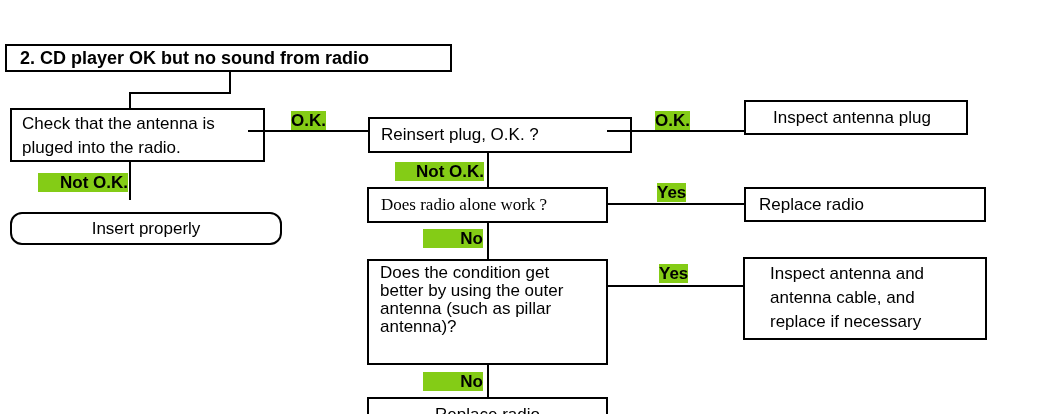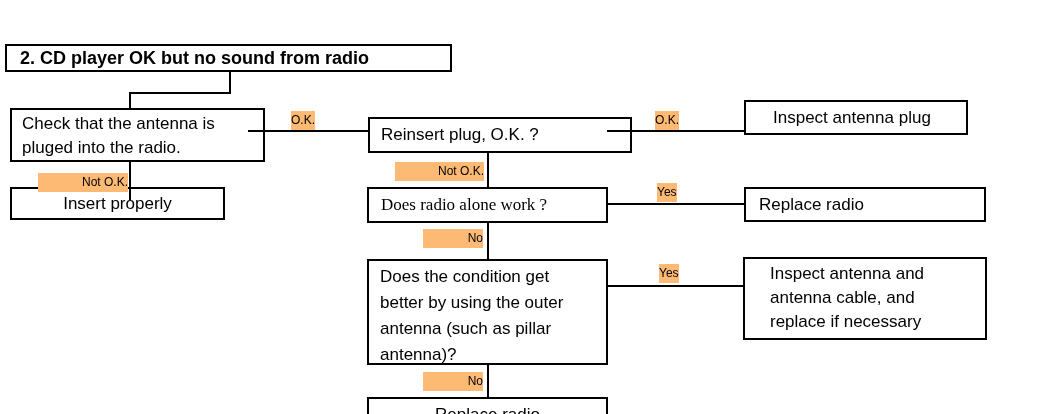--- a/index.html
+++ b/index.html
@@ -28,24 +28,24 @@
     display: flex;
     align-items: center;
   }
   .box .txt { white-space: pre-line; }
   .title-box {
     left: 5px; top: 16px; width: 447px; height: 28px;
     font-weight: bold; font-size: 18px;
     padding-left: 13px;
   }
   .box-check     { left: 10px;  top: 80px;  width: 255px; height: 54px; padding-left: 10px; align-items: flex-start; padding-top: 2px; }
-  .box-insert    { left: 10px;  top: 159px; width: 215px; height: 33px; justify-content: center; }
+  .box-insert    { left: 10px;  top: 184px; width: 272px; height: 33px; justify-content: center; border-radius: 12px; }
   .box-reinsert  { left: 368px; top: 89px;  width: 264px; height: 36px; padding-left: 11px; }
   .box-doesradio { left: 367px; top: 159px; width: 241px; height: 36px; padding-left: 12px; font-family: Liberation Serif, serif; }
-  .box-condition { left: 367px; top: 231px; width: 241px; height: 106px; padding-left: 11px; align-items: flex-start; padding-top: 3px; line-height: 26px; }
+  .box-condition { left: 367px; top: 231px; width: 241px; height: 106px; padding-left: 11px; align-items: flex-start; padding-top: 3px; line-height: 18px; }
   .box-replace-b { left: 367px; top: 369px; width: 241px; height: 35px; justify-content: center; }
   .box-inspplug  { left: 744px; top: 72px;  width: 224px; height: 35px; padding-left: 27px; }
   .box-replace-r { left: 744px; top: 159px; width: 242px; height: 35px; padding-left: 13px; }
   .box-inspcable { left: 743px; top: 229px; width: 244px; height: 83px; padding-left: 25px; align-items: flex-start; padding-top: 3px; }
   .line {
     position: absolute;
     background: #000000;
   }
   .l-title-down   { left: 229px; top: 43px;  width: 2px;   height: 23px; }
   .l-elbow-horiz  { left: 129px; top: 64px;  width: 102px; height: 2px; }
@@ -53,24 +53,25 @@
   .l-notok1-vert  { left: 129px; top: 133px; width: 2px;   height: 39px; }
   .l-ok1-horiz    { left: 248px; top: 102px; width: 121px; height: 2px; }
   .l-ok2-horiz    { left: 607px; top: 102px; width: 138px; height: 2px; }
   .l-notok2-vert  { left: 487px; top: 124px; width: 2px;   height: 36px; }
   .l-yes1-horiz   { left: 607px; top: 175px; width: 138px; height: 2px; }
   .l-no1-vert     { left: 487px; top: 194px; width: 2px;   height: 38px; }
   .l-yes2-horiz   { left: 607px; top: 257px; width: 137px; height: 2px; }
   .l-no2-vert     { left: 487px; top: 336px; width: 2px;   height: 34px; }
   .edge-label {
     position: absolute;
-    font-size: 12px;
+    font-size: 17px;
     line-height: 19px;
-    background: #fdba74;
+    background: #84cc16;
     white-space: nowrap;
+    font-weight: bold;
   }
   .lab-ok1    { left: 291px; top: 83px; }
   .lab-ok2    { left: 655px; top: 83px; }
   .lab-notok1 { left: 38px;  top: 145px; width: 90px; text-align: right; }
   .lab-notok2 { left: 395px; top: 134px; width: 89px; text-align: right; }
   .lab-yes1   { left: 657px; top: 155px; }
   .lab-no1    { left: 423px; top: 201px; width: 60px; text-align: right; }
   .lab-yes2   { left: 659px; top: 236px; }
   .lab-no2    { left: 423px; top: 344px; width: 60px; text-align: right; }
 </style>

